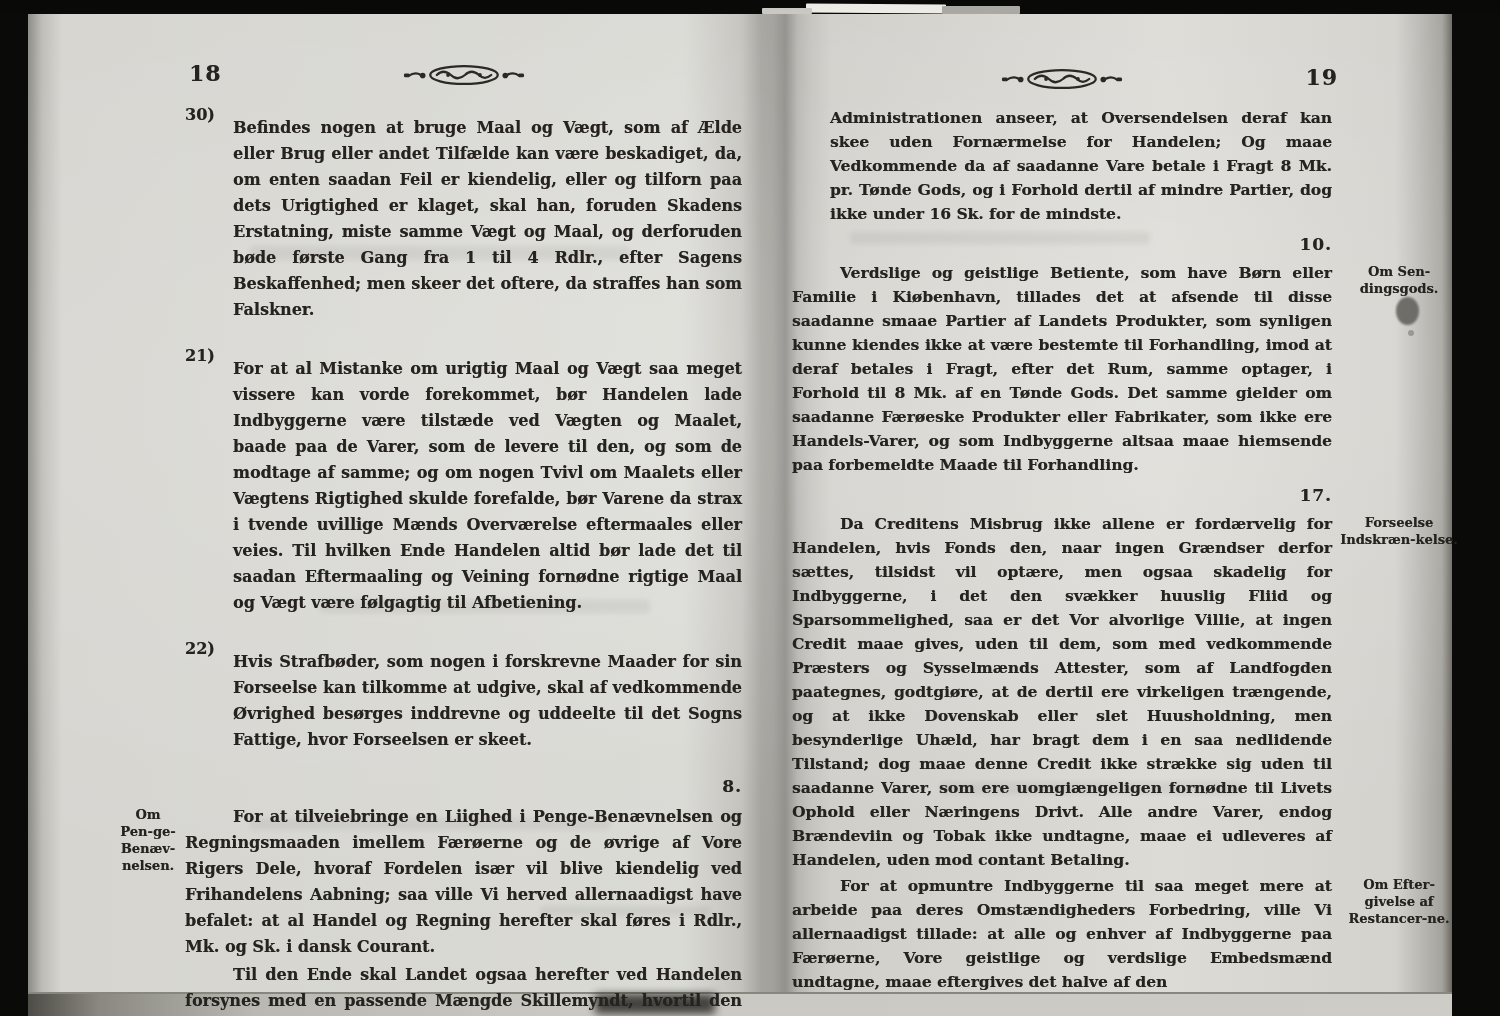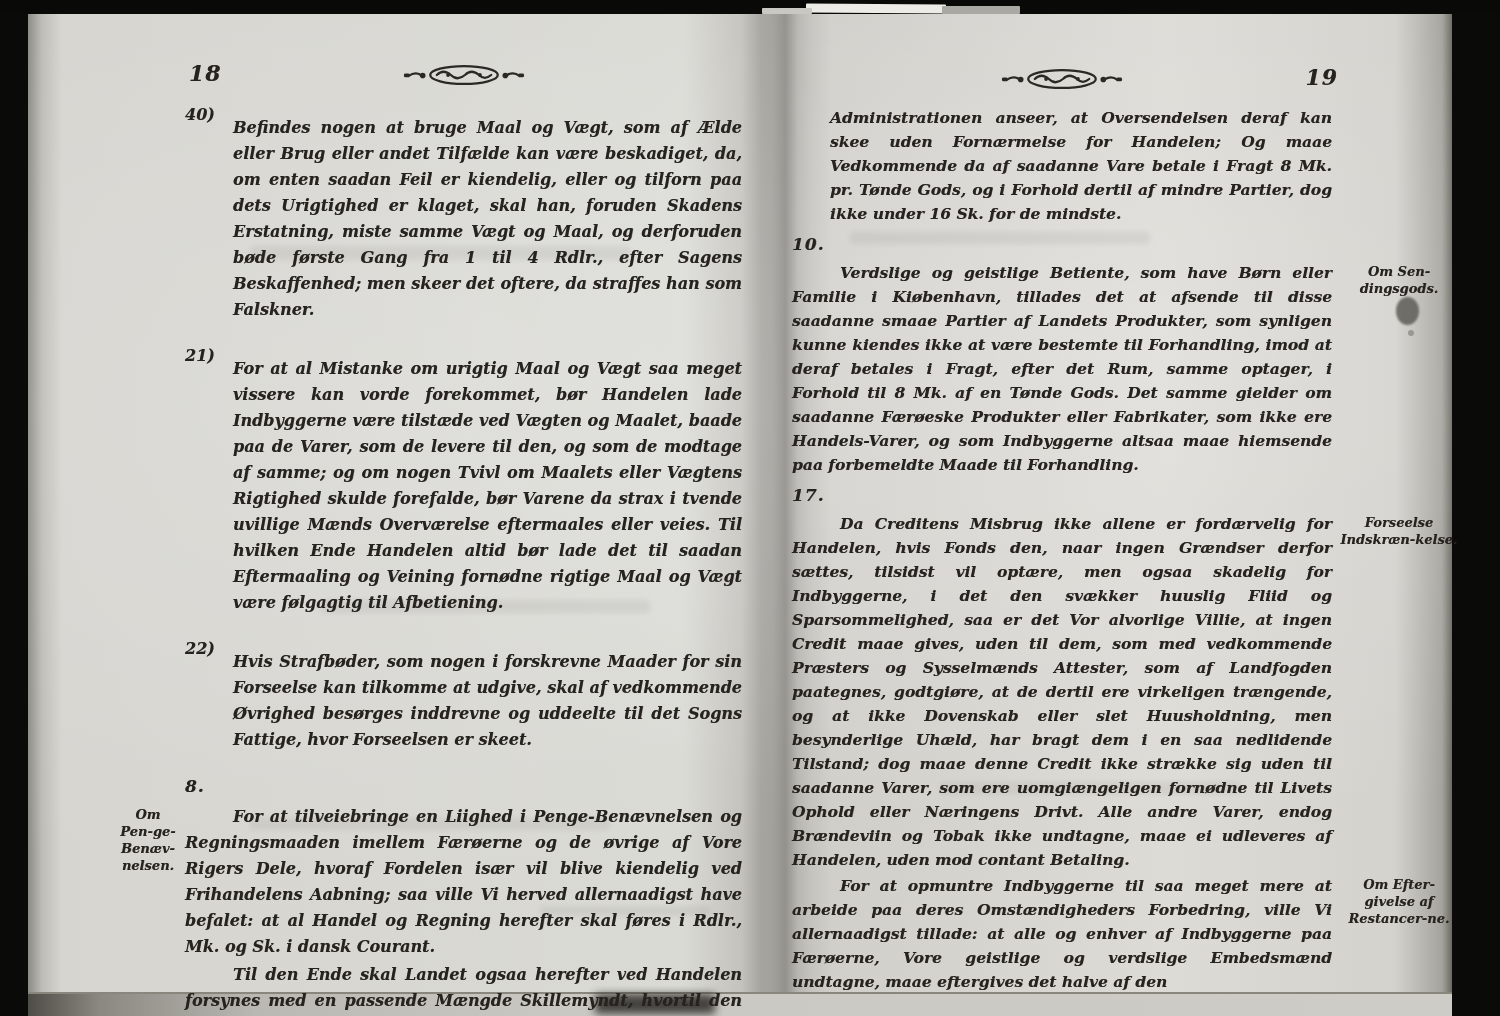--- a/index.html
+++ b/index.html
@@ -52,26 +52,26 @@
   .page-right .pgnum{right:-6px;}
   .orn{position:absolute;left:50%;top:4px;transform:translateX(-50%);}
   
   .bodytxt{font-weight:bold;text-align:justify;}
   .page-left .bodytxt{font-size:16px;line-height:26px;}
   .page-right .bodytxt{font-size:15.5px;line-height:24px;}
   .np{display:flex;margin-bottom:20px;position:relative;}
   .np .n{width:48px;flex:0 0 48px;}
   .np .t{flex:1;margin-top:13px;}
   .sec{
-    text-align:left;font-weight:bold;font-size:17px;
+    text-align:right;font-weight:bold;font-size:17px;
     margin:6px 0 5px 0;letter-spacing:1px;
   }
   .sp{position:relative;text-indent:48px;margin:0 0 2px 0;}
   .sp.noindent{text-indent:0;margin-left:38px;}
-  .bodytxt,.sec,.pgnum,.mnote,.cw,.sig{text-shadow:.3px .3px 0 rgba(30,28,24,.5);font-style:italic;}
+  .bodytxt,.sec,.pgnum,.mnote,.cw,.sig{text-shadow:.3px .3px 0 rgba(30,28,24,.5);}
   
   .mnote{
     position:absolute;top:2px;font-weight:bold;font-size:13px;line-height:17px;
     text-indent:0;text-align:center;
   }
   .mnote.left{left:-68px;width:62px;}
   .mnote.right{right:-126px;width:118px;}
   
   .blot{position:absolute;border-radius:50%;}
   .blot.ink{left:1396px;top:297px;width:23px;height:28px;background:#5f5d57;filter:blur(1px);opacity:.85;}
@@ -121,21 +121,21 @@
             <circle cx="109" cy="13.5" r="3"></circle>
             <rect x="1" y="11.5" width="6" height="4" rx="1.5"></rect>
             <rect x="123" y="11.5" width="6" height="4" rx="1.5"></rect>
           </g>
         </svg>
       </span>
     </div>
 
     <div class="bodytxt">
       <div class="np">
-        <div class="n">40)</div>
+        <div class="n">30)</div>
         <div class="t">Befindes nogen at bruge Maal og Vægt, som af Ælde eller Brug eller andet Tilfælde kan være beskadiget, da, om enten saadan Feil er kiendelig, eller og tilforn paa dets Urigtighed er klaget, skal han, foruden Skadens Erstatning, miste samme Vægt og Maal, og derforuden bøde første Gang fra 1 til 4 Rdlr., efter Sagens Beskaffenhed; men skeer det oftere, da straffes han som Falskner.</div>
       </div>
       <div class="np">
         <div class="n">21)</div>
         <div class="t">For at al Mistanke om urigtig Maal og Vægt saa meget vissere kan vorde forekommet, bør Handelen lade Indbyggerne være tilstæde ved Vægten og Maalet, baade paa de Varer, som de levere til den, og som de modtage af samme; og om nogen Tvivl om Maalets eller Vægtens Rigtighed skulde forefalde, bør Varene da strax i tvende uvillige Mænds Overværelse eftermaales eller veies. Til hvilken Ende Handelen altid bør lade det til saadan Eftermaaling og Veining fornødne rigtige Maal og Vægt være følgagtig til Afbetiening.</div>
       </div>
       <div class="np">
         <div class="n">22)</div>
         <div class="t">Hvis Strafbøder, som nogen i forskrevne Maader for sin Forseelse kan tilkomme at udgive, skal af vedkommende Øvrighed besørges inddrevne og uddeelte til det Sogns Fattige, hvor Forseelsen er skeet.</div>
       </div>

